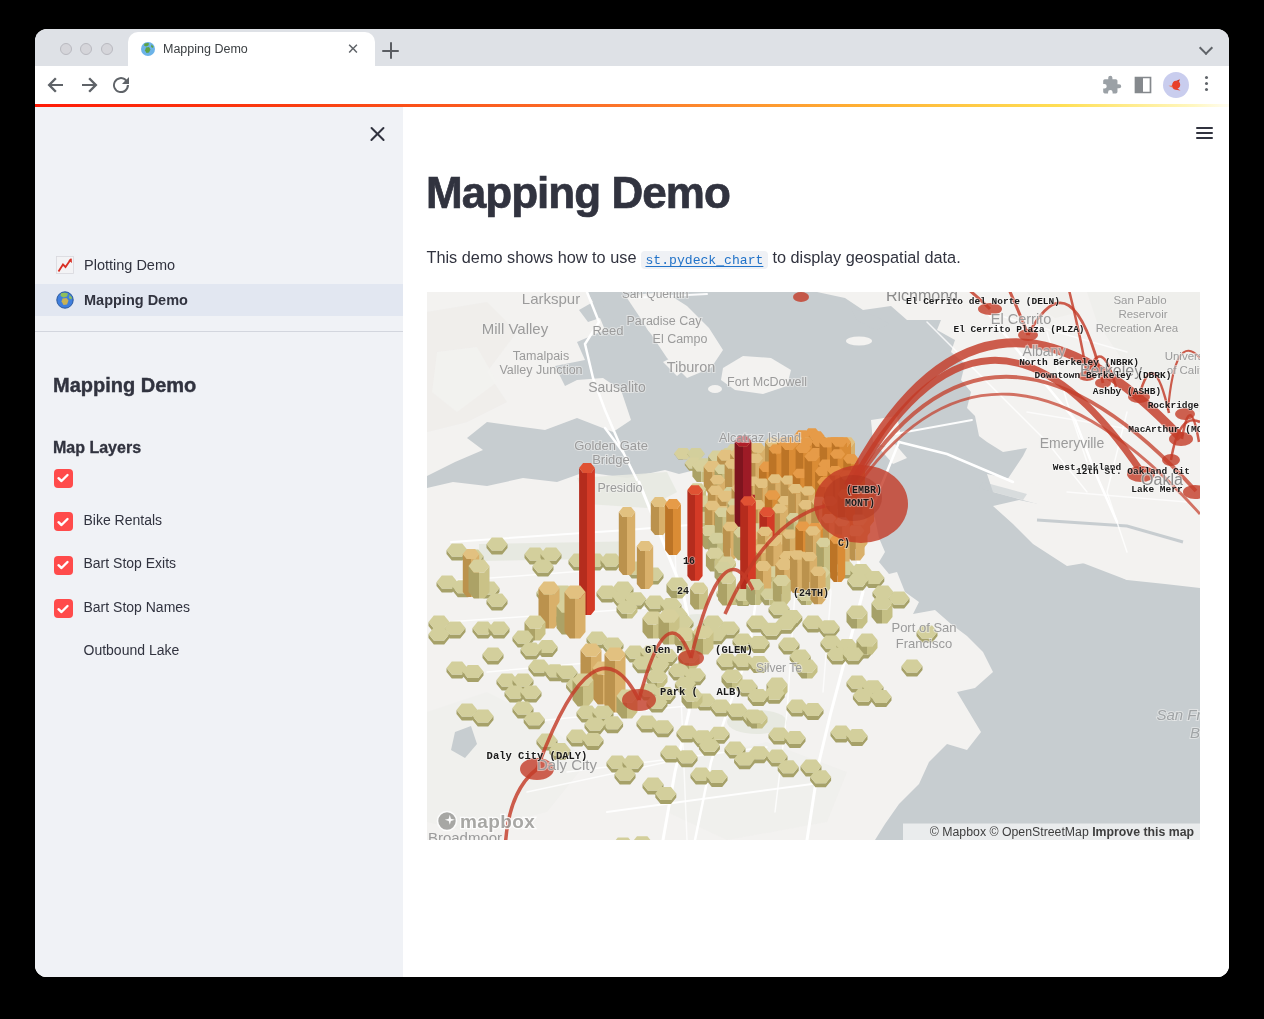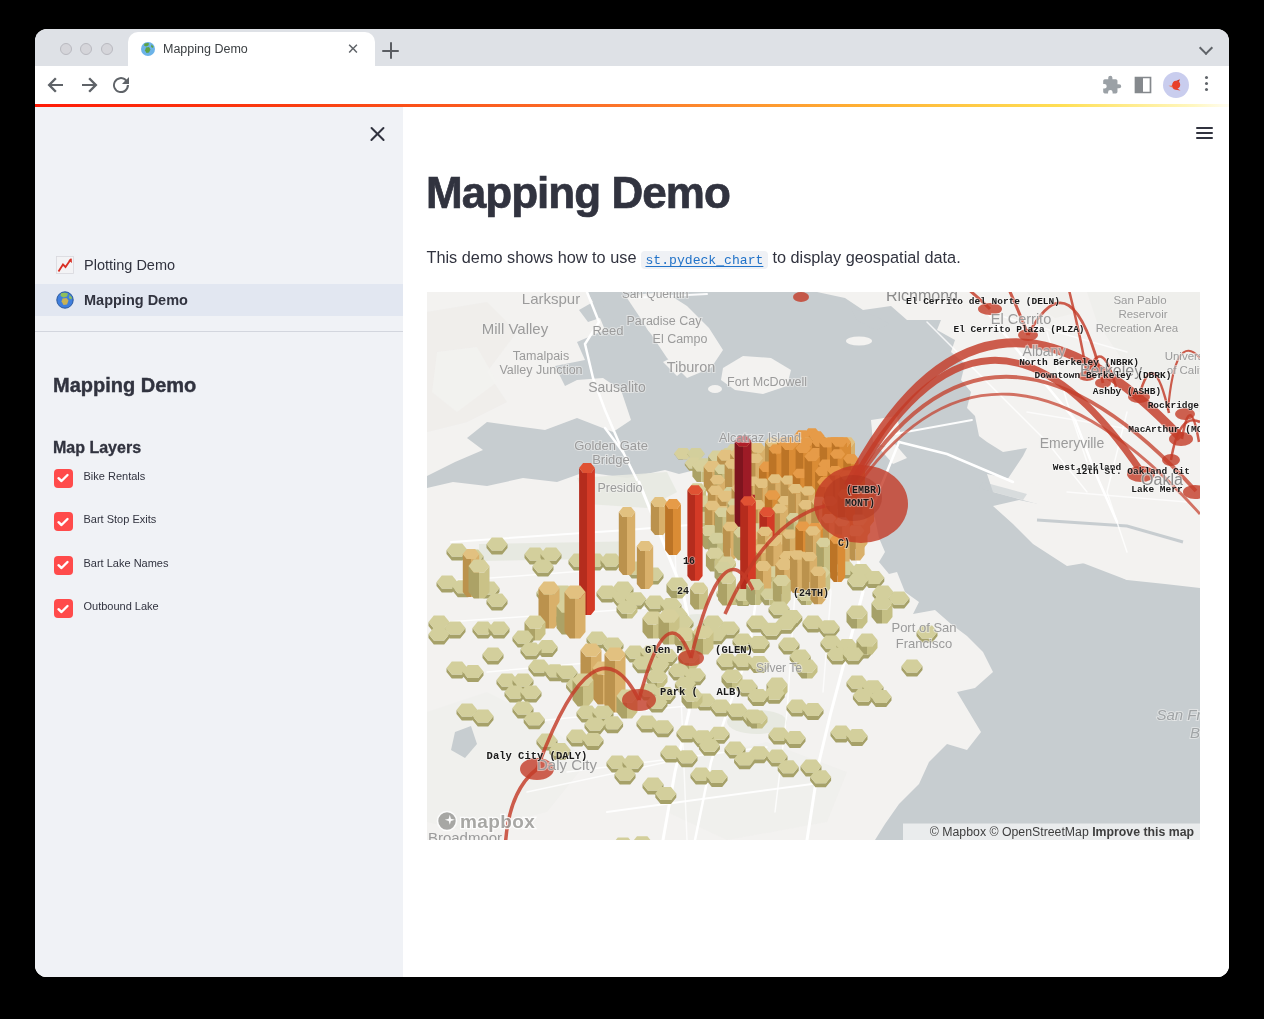--- a/index.html
+++ b/index.html
@@ -45,21 +45,21 @@
 .nav .ic { position:absolute; left:21px; top:7px; width:18px; height:18px; }
 .nav .lb { position:absolute; left:49px; top:7px; font-size:14.5px; color:#31333f; line-height:18px;}
 #nav3 { background:#e2e7f1; }
 #nav3 .lb { font-weight:bold; }
 #sbdiv { position:absolute; left:0; top:224px; width:100%; height:1px; background:#d3d6de; }
 
 #sbh1 { position:absolute; left:18px; top:266.5px; font-size:20px; font-weight:bold; color:#31333f; -webkit-text-stroke:0.4px #31333f; }
 #sbh2 { position:absolute; left:18px; top:319.5px; font-size:16px; font-weight:bold; color:#31333f;margin-top:12px; -webkit-text-stroke:0.3px #31333f; }
 .cb { position:absolute; left:18.5px; width:19px; height:19px; background:#ff4b4b; border-radius:4px; }
 .cb svg { position:absolute; left:2.5px; top:2.5px; }
-.cblb { position:absolute; left:48.5px; font-size:11px; color:#31333f; }
+.cblb { position:absolute; left:48.5px; font-size:14px; color:#31333f;margin-top:42px; }
 
 #main { position:absolute; left:368px; top:0; width:826px; height:100%; background:#fff; }
 #burger { position:absolute; left:792.5px; top:19.5px; width:17.5px; height:13px; }
 #burger div { position:absolute; left:0; width:100%; height:2.1px; background:#31333f; border-radius:1px;}
 #h1 { position:absolute; left:23px; top:61px; font-size:44px; font-weight:800; color:#31333f;
   letter-spacing:-0.95px; -webkit-text-stroke:0.7px #31333f; }
 #para { position:absolute; left:23.5px; top:141px; font-size:16.3px; color:#31333f; }
 .codelink { font-family:"Liberation Mono", monospace; font-size:13.1px; color:#2172c8;
   background:#eff1f5; border-radius:4px; padding:1.5px 4.5px; text-decoration:underline;
   text-underline-offset:2.5px; }
@@ -146,21 +146,21 @@
           <svg width="14" height="14" viewBox="0 0 14 14">
             <path d="M2.5,7.2 L5.5,10 L11.5,4" fill="none" stroke="#fff" stroke-width="2.4" stroke-linecap="round" stroke-linejoin="round"></path>
           </svg>
         </div>
         <div class="cblb" style="top:406px">Bart Stop Exits</div>
       <div class="cb" style="top:448.5px">
           <svg width="14" height="14" viewBox="0 0 14 14">
             <path d="M2.5,7.2 L5.5,10 L11.5,4" fill="none" stroke="#fff" stroke-width="2.4" stroke-linecap="round" stroke-linejoin="round"></path>
           </svg>
         </div>
-        <div class="cblb" style="top:449.5px">Bart Lake Names</div>
+        <div class="cblb" style="top:449.5px">Bart Stop Names</div>
       <div class="cb" style="top:492px">
           <svg width="14" height="14" viewBox="0 0 14 14">
             <path d="M2.5,7.2 L5.5,10 L11.5,4" fill="none" stroke="#fff" stroke-width="2.4" stroke-linecap="round" stroke-linejoin="round"></path>
           </svg>
         </div>
         <div class="cblb" style="top:493px">Outbound Lake</div>
     </div>
     <div id="main">
       <div id="burger">
           <div style="top:0"></div>

